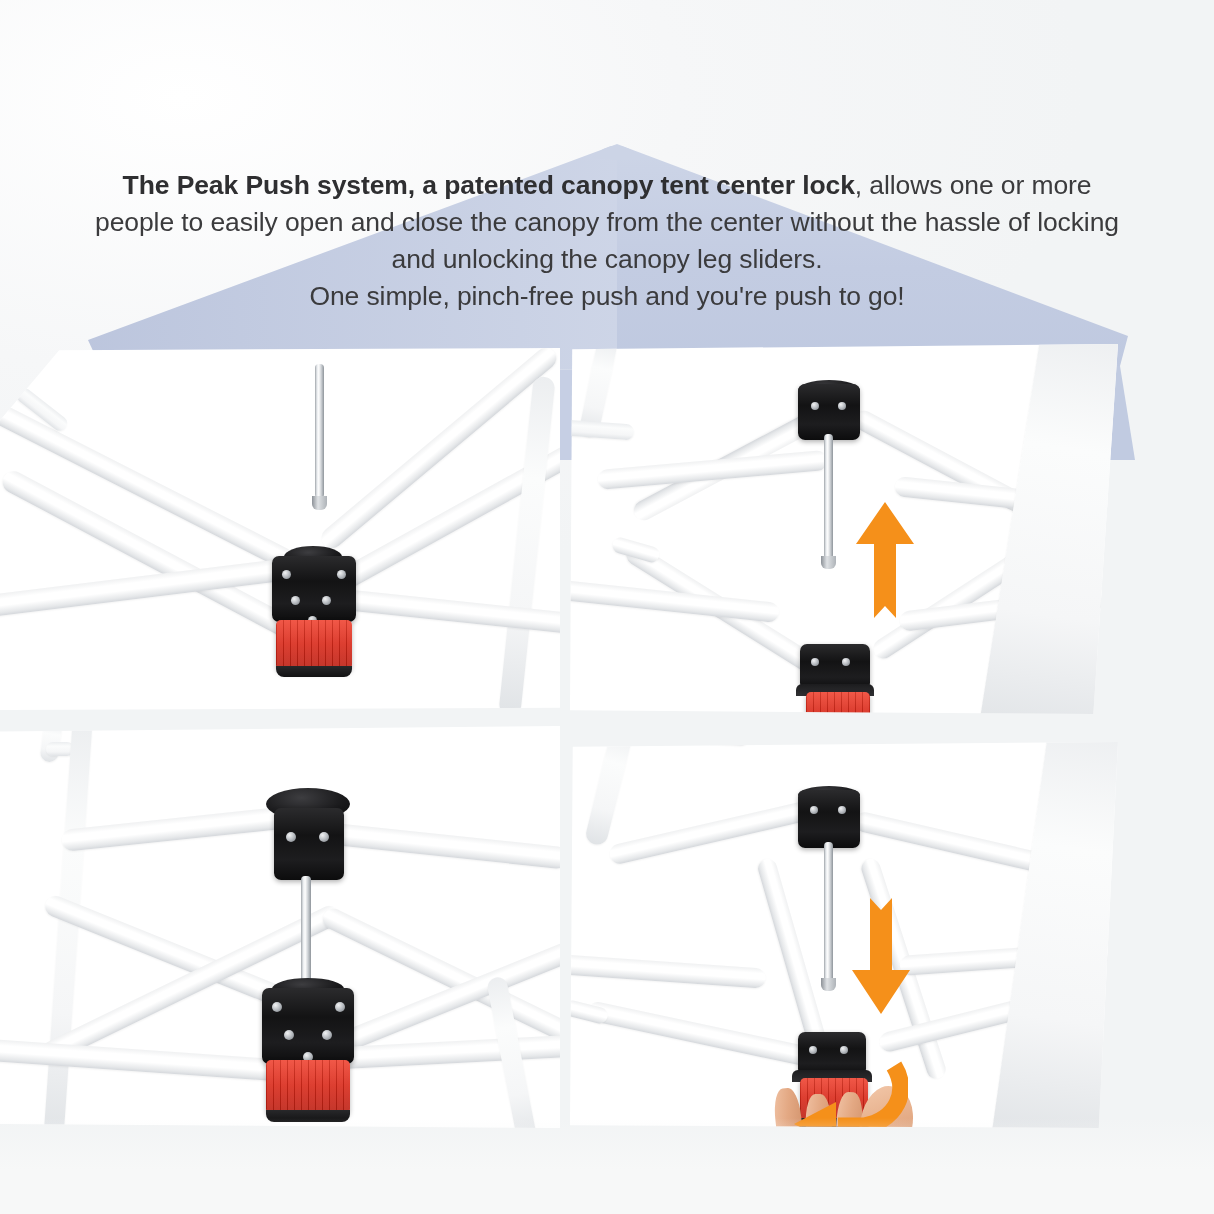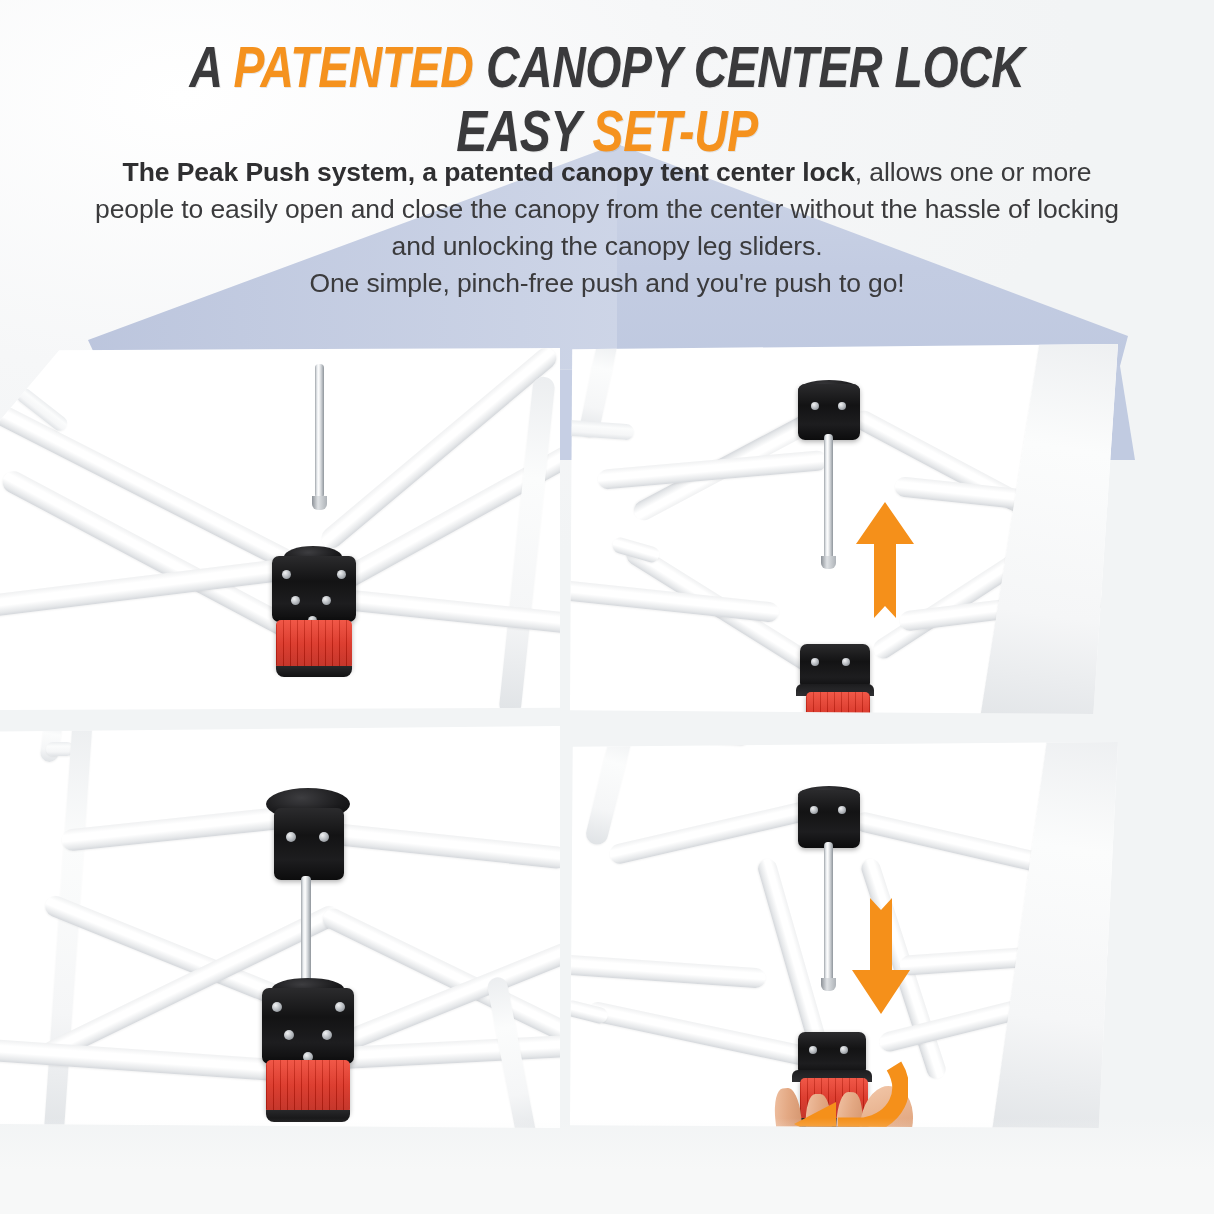--- a/index.html
+++ b/index.html
@@ -34,21 +34,21 @@
     text-shadow:1px 1px 0 rgba(150,150,150,.22);
     transform:scaleX(.80);
     transform-origin:center top;
   }
   .title-1 { font-size:58px; padding-top:38px; }
   .title-2 { font-size:58px; padding-top:6px; }
   .tx-dark { color:#3a3a3c; }
   .tx-orange { color:#f5921e; }
 
   .body-copy {
-    position:absolute; left:87px; top:154px; width:1040px;
+    position:absolute; left:87px; top:167px; width:1040px;
     text-align:center;
     font-size:26.5px;
     line-height:37px;
     color:#3b3b3d;
     letter-spacing:-0.1px;
   }
   .body-copy b { font-weight:bold; color:#2f2f31; }
 
   
   .panel {
@@ -166,28 +166,20 @@
 
     <polygon points="617,14 1128,206 1120,236 617,240" fill="url(#cg)"></polygon>
 
     <polygon points="100,236 617,240 617,330 68,330 80,250" fill="#c6cfe4"></polygon>
 
     <polygon points="617,240 1120,236 1135,330 617,330" fill="#c1cbe1"></polygon>
 
     <path d="M592 28 Q617 2 643 30 L617 30 Z" fill="#ccd4e6"></path>
   </svg>
 
-  <div class="header">
-    <div class="title-line title-1">
-      <span class="tx-dark">A </span><span class="tx-orange">PATENTED</span><span class="tx-dark"> CANOPY CENTER LOCK</span>
-    </div>
-    <div class="title-line title-2">
-      <span class="tx-dark">EASY </span><span class="tx-orange">SET-UP</span>
-    </div>
-  </div>
 
   <div class="body-copy">
     <b>The Peak Push system, a patented canopy tent center lock</b><span>, allows one or more people to easily open and close the canopy from the center without the hassle of locking and unlocking the canopy leg sliders.</span>
     <div>One simple, pinch-free push and you're push to go!</div>
   </div>
 
   <div class="panel p1">
     <div class="photo">
 
       <div class="tube" style="left:-40px; top:32px; width:380px; height:21px; transform:rotate(27deg); transform-origin:left center;"></div>

